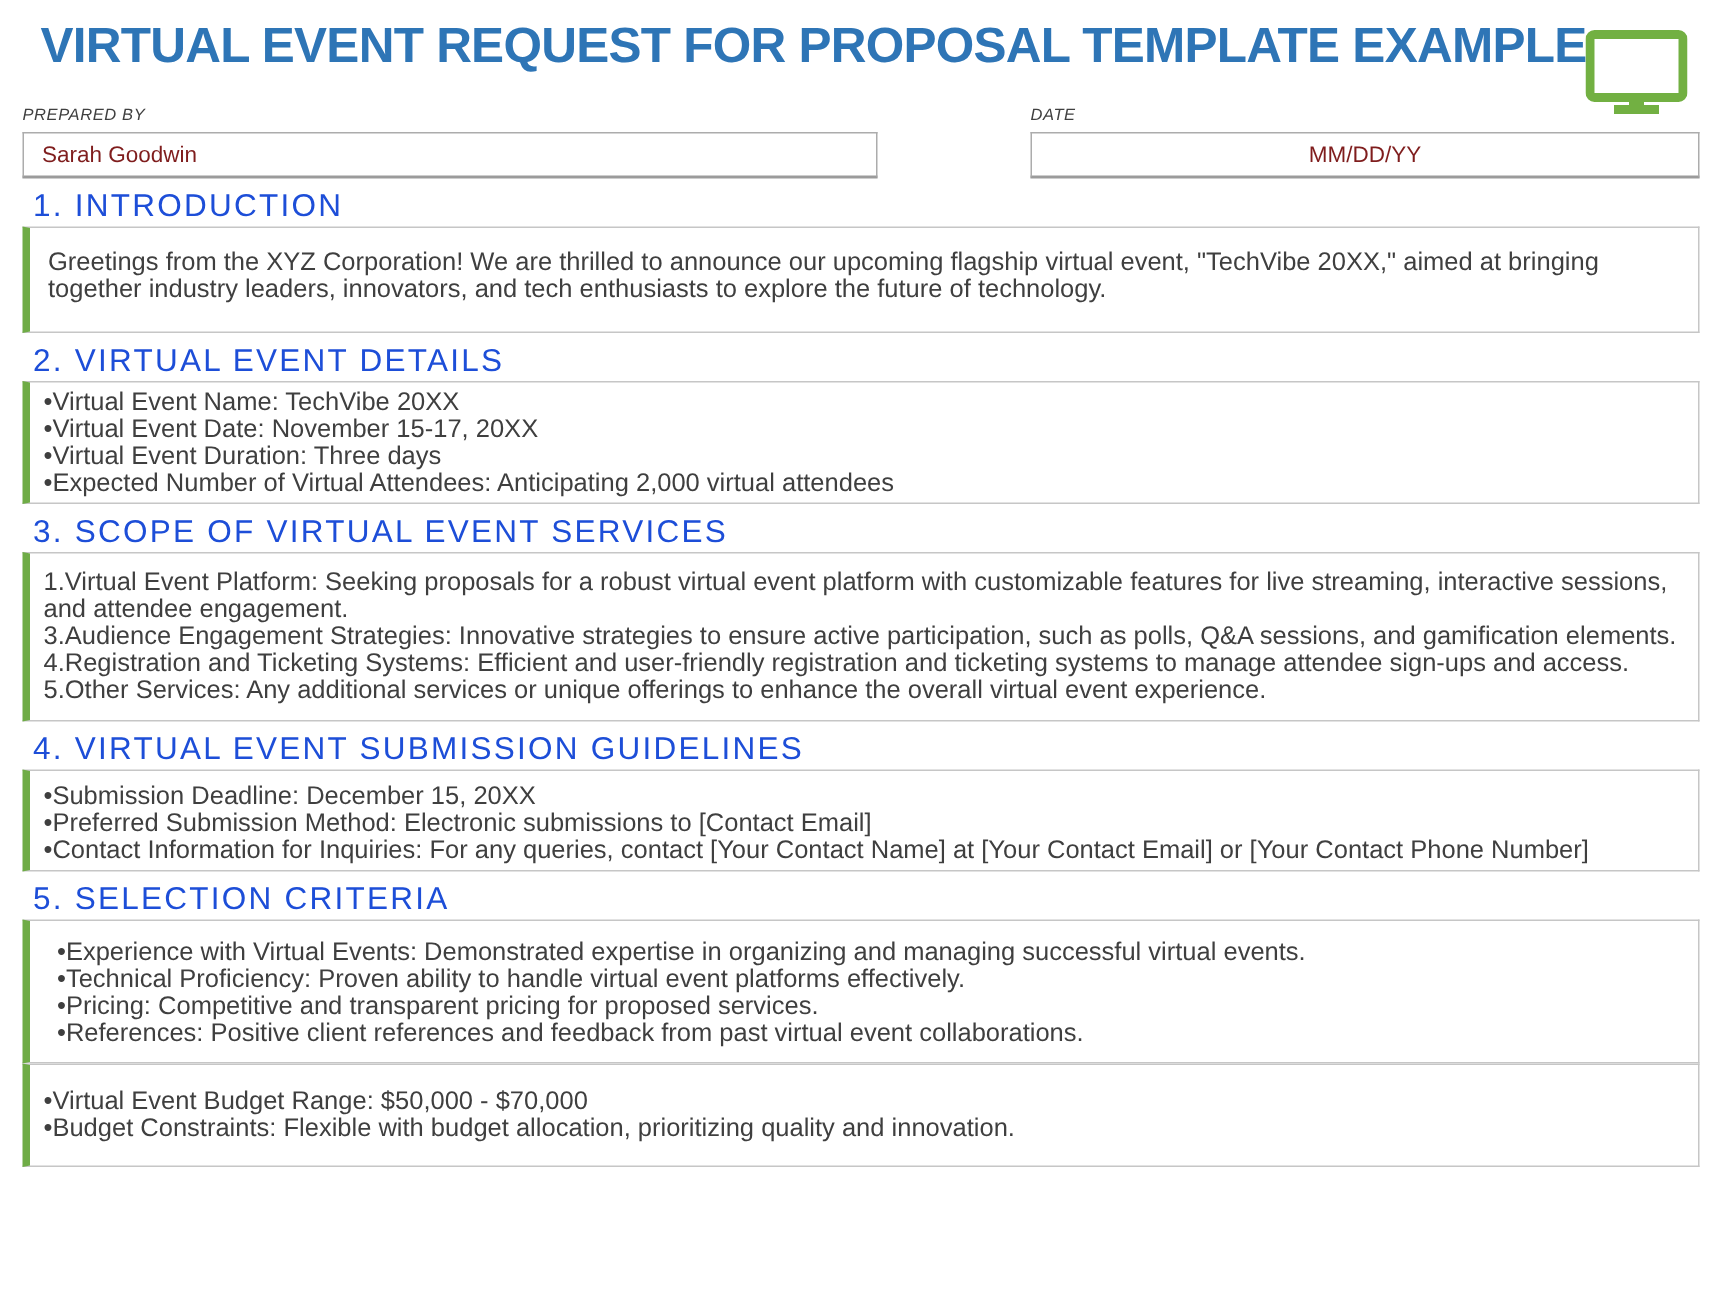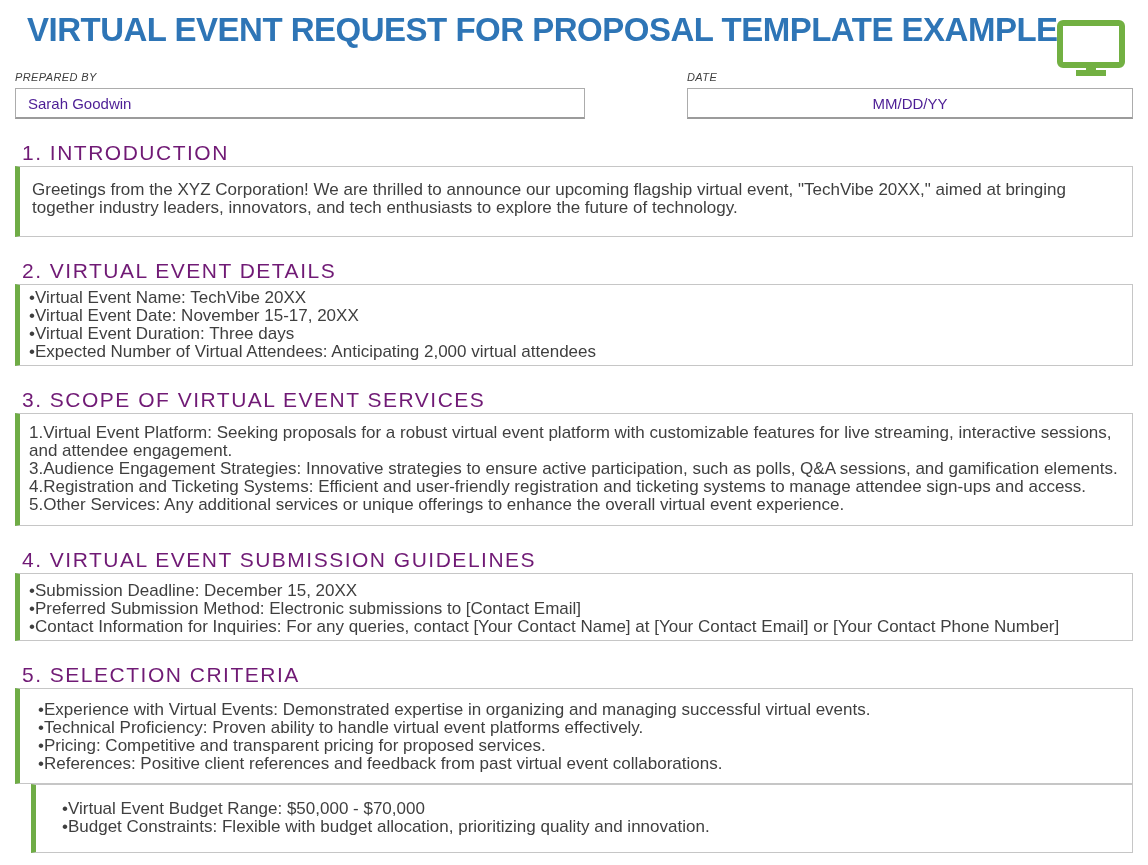--- a/index.html
+++ b/index.html
@@ -47,49 +47,49 @@
   .field-box {
     box-sizing: border-box;
     height: 31px;
     border: 1px solid #acacac;
     border-bottom: 2px solid #9b9b9b;
     background: #ffffff;
     display: flex;
     align-items: center;
     padding: 0 12px;
     font-size: 15px;
-    color: #4c1d95;
+    color: #7f1d1d;
   }
   .field-date .field-box { justify-content: center; }
 
   
   .sec-heading {
     font-weight: normal;
     font-size: 21px;
     line-height: 20px;
     letter-spacing: 1.5px;
-    color: #701a75;
-    margin: 24px 0 3px 7px;
+    color: #1d4ed8;
+    margin: 9px 0 3px 7px;
     white-space: nowrap;
   }
   .content-box {
     box-sizing: border-box;
     border: 1px solid #c6c6c6;
     border-left: 5px solid #6fac46;
     background: #ffffff;
     font-size: 17px;
     line-height: 18px;
     color: #3f3f3f;
     padding: 4px 14px 4px 9px;
   }
   .content-box.pad-paragraph { padding: 14px 20px 19px 12px; }
   .content-box.pad-s3 { padding: 10px 14px 11px 9px; }
   .content-box.pad-s4 { padding: 8px 14px 4px 9px; }
   .content-box.pad-s5 { padding: 12px 14px 10px 18px; }
-  .content-box.pad-s6 { padding: 15px 14px 16px 26px; margin-left: 16px; }
+  .content-box.pad-s6 { padding: 15px 14px 16px 9px; }
   .line { white-space: normal; }
 </style>
 </head>
 <body>
 
 <div class="page">
 
   <div class="header">
     <h1 class="page-title">VIRTUAL EVENT REQUEST FOR PROPOSAL TEMPLATE EXAMPLE</h1>
     <svg class="monitor-icon" width="68" height="56" viewBox="0 0 68 56">

